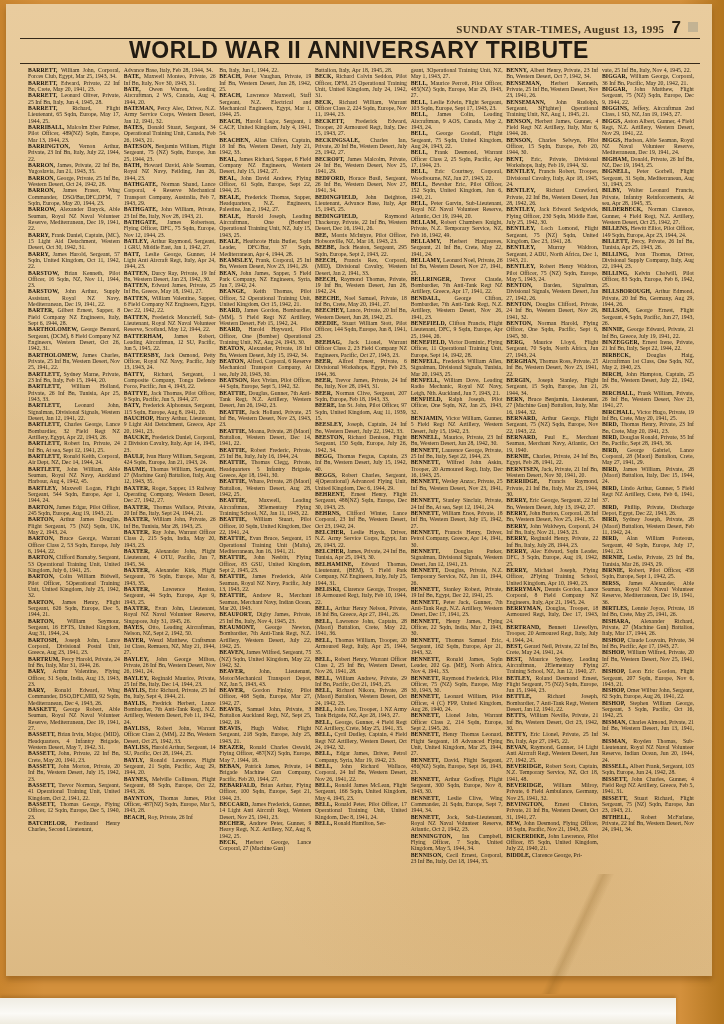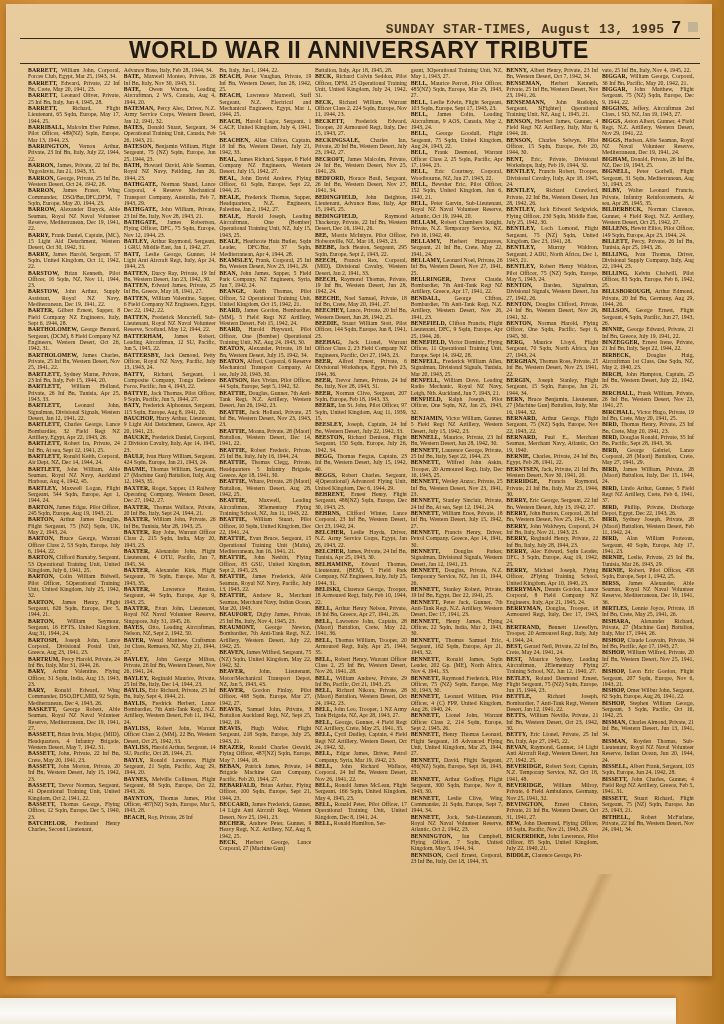--- a/index.html
+++ b/index.html
@@ -25,21 +25,21 @@
     position:absolute;left:0;bottom:0;width:676px;height:26px;
     background:linear-gradient(180deg,#efece2,#fbfaf6 60%,#efebdf);
     box-shadow:0 -2px 3px rgba(90,50,0,.25);
   }
   .masthead-row{
     position:absolute;top:14px;left:20px;right:14px;height:18px;
     display:flex;justify-content:flex-end;align-items:baseline;gap:7px;
     color:#3a2e1d;
   }
   .masthead{
-    font-family:Liberation Mono, monospace;font-weight:bold;font-size:13px;letter-spacing:.4px;
+    font-family:Liberation Serif, serif;font-weight:bold;font-size:11px;letter-spacing:.4px;
     color:#463822;
   }
   .page-num{font-family:"Liberation Sans",sans-serif;font-weight:bold;font-size:17px;color:#2c2315;}
   .corner-mark{width:10px;height:10px;background:#c3b393;display:inline-block;align-self:center;}
   .rule{position:absolute;left:14px;right:12px;height:0;border-top:1.6px solid #35291a;}
   .rule-1{top:34px;}
   .rule-2{top:59px;}
   .headline{
     position:absolute;top:33px;left:0;width:100%;text-align:center;
     font-family:"Liberation Sans",sans-serif;font-weight:bold;font-size:23px;letter-spacing:.5px;

